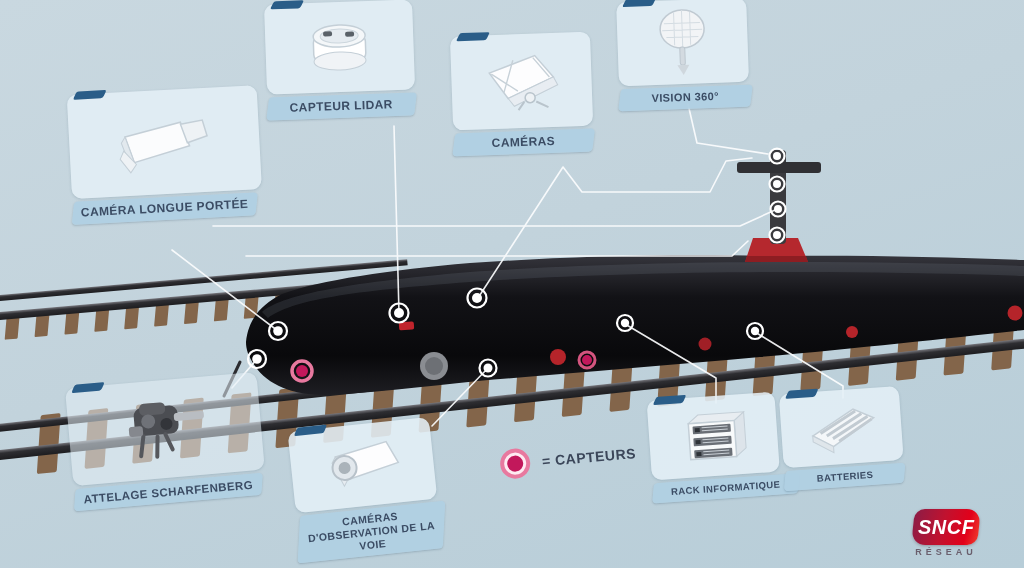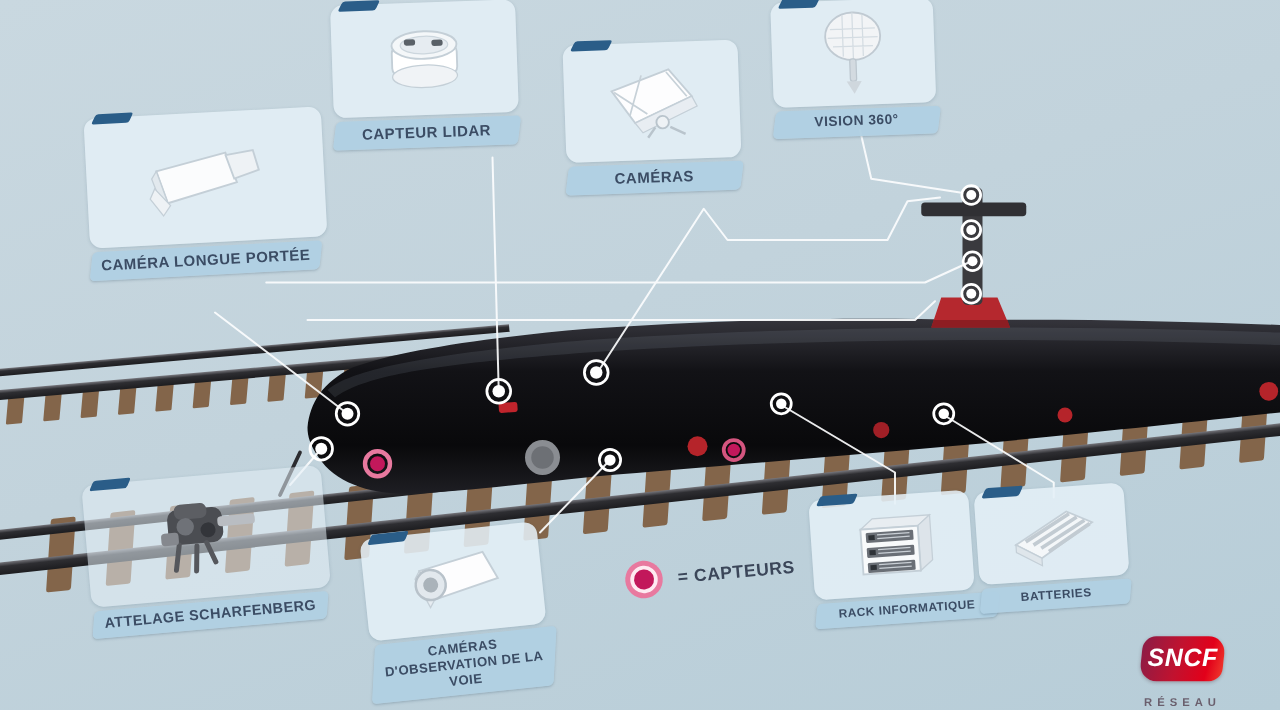--- a/index.html
+++ b/index.html
@@ -59,21 +59,21 @@
     background:linear-gradient(100deg,#8c1c46 0%,#c1122f 45%,#e2001a 80%,#ef3b2d 100%);
     border-radius:10px 14px 10px 14px;
     transform:skewX(-6deg);
     display:flex;align-items:center;justify-content:center;
     box-shadow:0 1px 3px rgba(60,20,30,0.3);
   }
   .logo-badge span{
     color:#fff;font-weight:bold;font-style:italic;font-size:20px;letter-spacing:.5px;
     transform:skewX(6deg);
   }
-  .logo-sub{font-size:9px;font-weight:bold;color:#6a5f6d;letter-spacing:4px;margin-top:12px;}
+  .logo-sub{font-size:9px;font-weight:bold;color:#6a5f6d;letter-spacing:4px;margin-top:2px;}
 </style>
 </head>
 <body>
 
 <div id="stage">
 
   <svg id="scene" width="1024" height="568" viewBox="0 0 1024 568">
     <defs>
       <linearGradient id="trainGrad" x1="0" y1="0" x2="0" y2="1">
         <stop offset="0" stop-color="#35353c"></stop>

